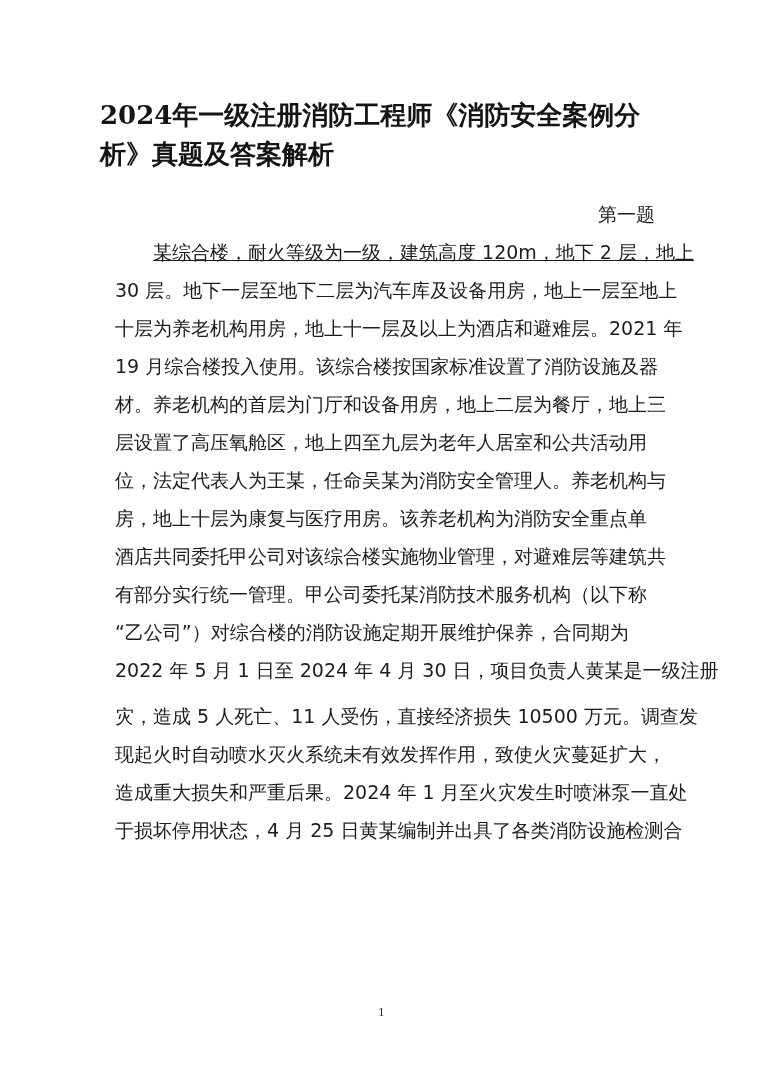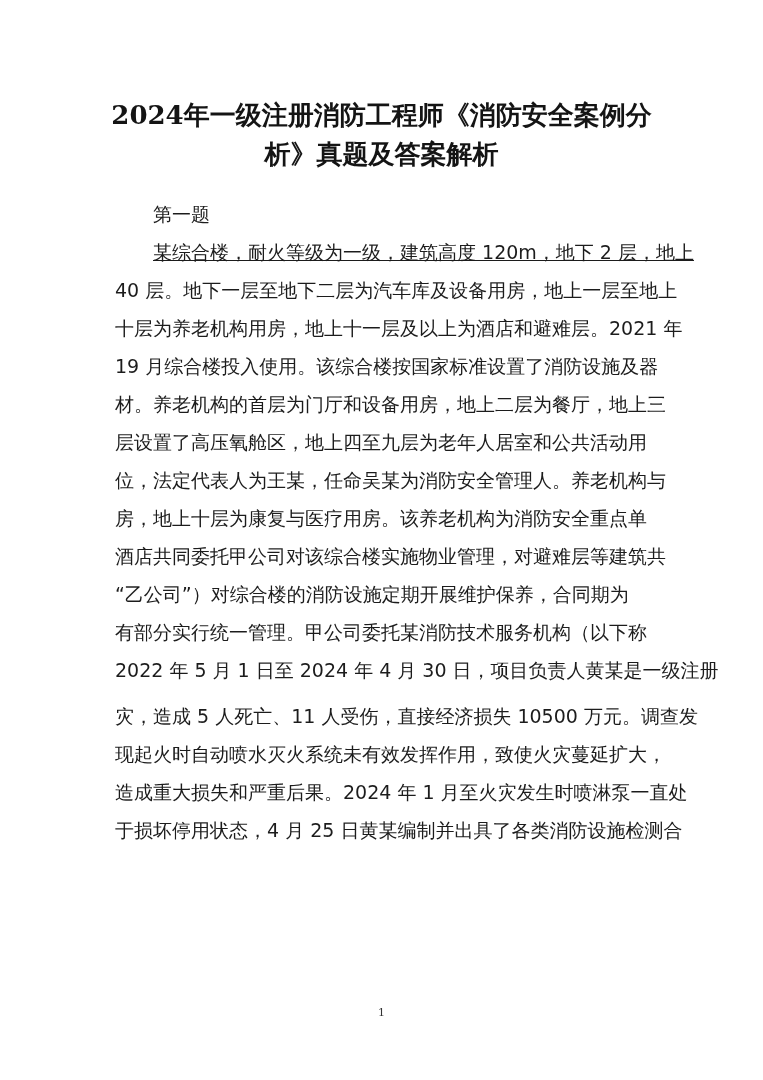--- a/index.html
+++ b/index.html
@@ -19,21 +19,21 @@
       left: 0; top: 0;
       width: 763px;
       height: 1080px;
       background: #ffffff;
     }
     .title {
       position: absolute;
       left: 100px;
       width: 563px;
       top: 96px;
-      text-align: center;
+      text-align: left;
       font-family: "DejaVu Serif", "Liberation Serif", serif;
       font-weight: bold;
       font-size: 26px;
       line-height: 39px;
       letter-spacing: 0px;
       color: #141414;
     }
     .title .tline {
       display: block;
       white-space: nowrap;
@@ -47,21 +47,21 @@
       font-size: 19px;
       line-height: 38px;
       color: #1c1c1c;
     }
     .line {
       display: block;
       white-space: nowrap;
       height: 38px;
     }
     .indent { padding-left: 38px; text-decoration: underline; }
-    .heading-line { padding-left: 38px; height: 38px; }
+    .heading-line { padding-left: 38px; height: 38px; text-align: right; }
     .gap { height: 8px; }
     .page-number {
       position: absolute;
       left: 0;
       width: 763px;
       top: 1006px;
       text-align: center;
       font-family: "DejaVu Serif", "Liberation Serif", serif;
       font-size: 11px;
       color: #333333;
@@ -75,30 +75,30 @@
   <div class="title">
     <span class="tline">2024年一级注册消防工程师《消防安全案例分</span>
     <span class="tline">析》真题及答案解析</span>
   </div>
 
   <div class="body-text">
     <span class="line heading-line">第一题</span>
 
     <div>
       <span class="line indent">某综合楼，耐火等级为一级，建筑高度 120m，地下 2 层，地上</span>
-      <span class="line">40 层。地下一层至地下二层为汽车库及设备用房，地上一层至地上</span>
+      <span class="line">30 层。地下一层至地下二层为汽车库及设备用房，地上一层至地上</span>
       <span class="line">十层为养老机构用房，地上十一层及以上为酒店和避难层。2021 年</span>
       <span class="line">19 月综合楼投入使用。该综合楼按国家标准设置了消防设施及器</span>
       <span class="line">材。养老机构的首层为门厅和设备用房，地上二层为餐厅，地上三</span>
       <span class="line">层设置了高压氧舱区，地上四至九层为老年人居室和公共活动用</span>
       <span class="line">位，法定代表人为王某，任命吴某为消防安全管理人。养老机构与</span>
       <span class="line">房，地上十层为康复与医疗用房。该养老机构为消防安全重点单</span>
       <span class="line">酒店共同委托甲公司对该综合楼实施物业管理，对避难层等建筑共</span>
+      <span class="line">有部分实行统一管理。甲公司委托某消防技术服务机构（以下称</span>
       <span class="line">“乙公司”）对综合楼的消防设施定期开展维护保养，合同期为</span>
-      <span class="line">有部分实行统一管理。甲公司委托某消防技术服务机构（以下称</span>
       <span class="line">2022 年 5 月 1 日至 2024 年 4 月 30 日，项目负责人黄某是一级注册</span>
     </div>
 
     <div class="gap"></div>
 
     <div>
       <span class="line">灾，造成 5 人死亡、11 人受伤，直接经济损失 10500 万元。调查发</span>
       <span class="line">现起火时自动喷水灭火系统未有效发挥作用，致使火灾蔓延扩大，</span>
       <span class="line">造成重大损失和严重后果。2024 年 1 月至火灾发生时喷淋泵一直处</span>
       <span class="line">于损坏停用状态，4 月 25 日黄某编制并出具了各类消防设施检测合</span>

